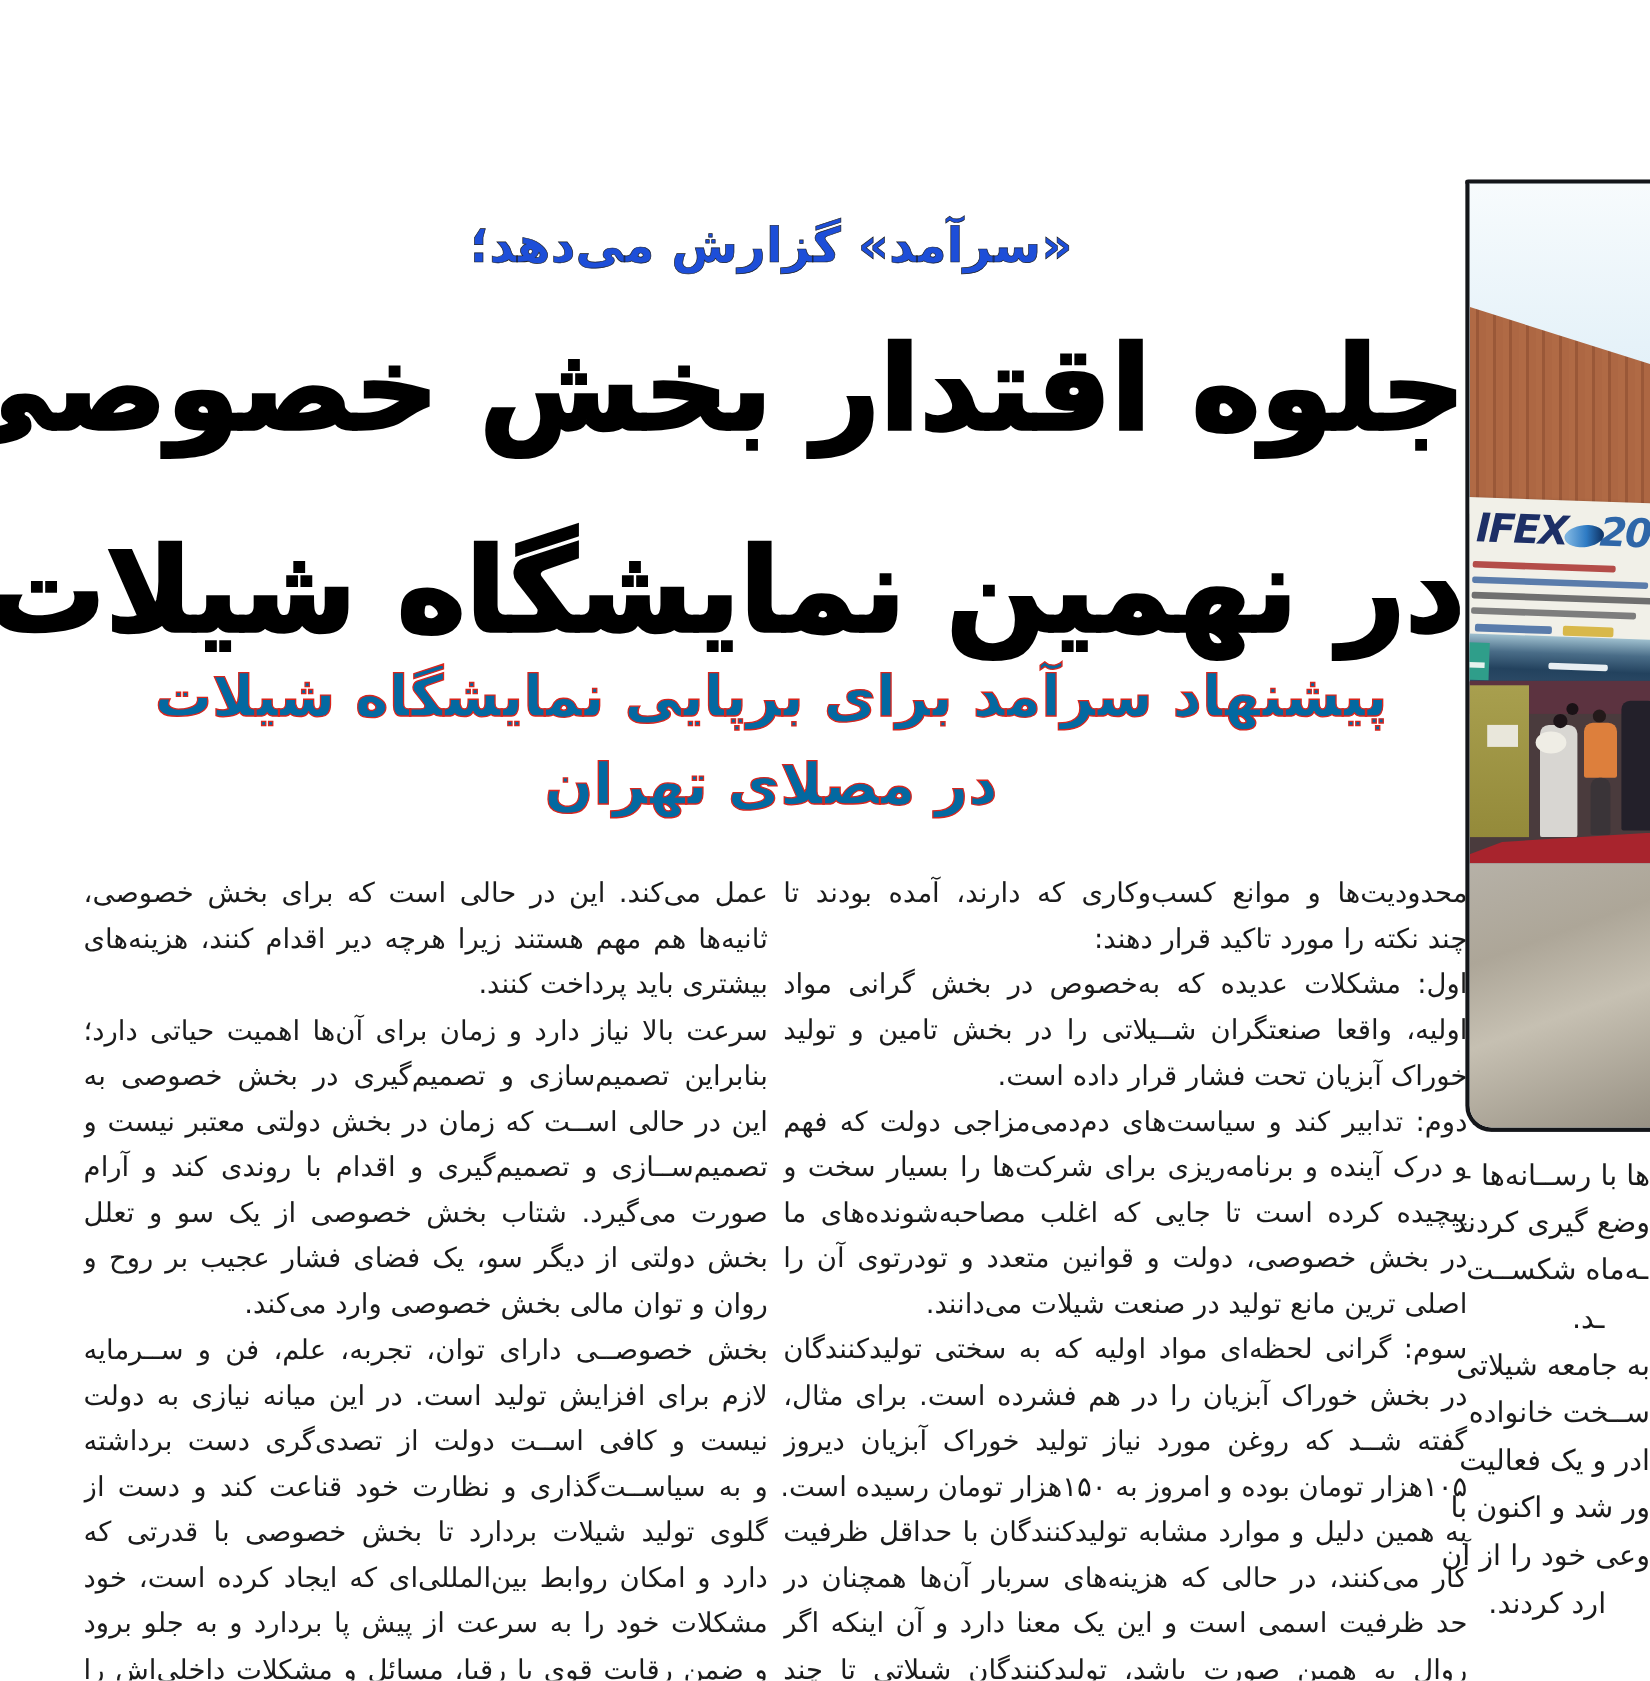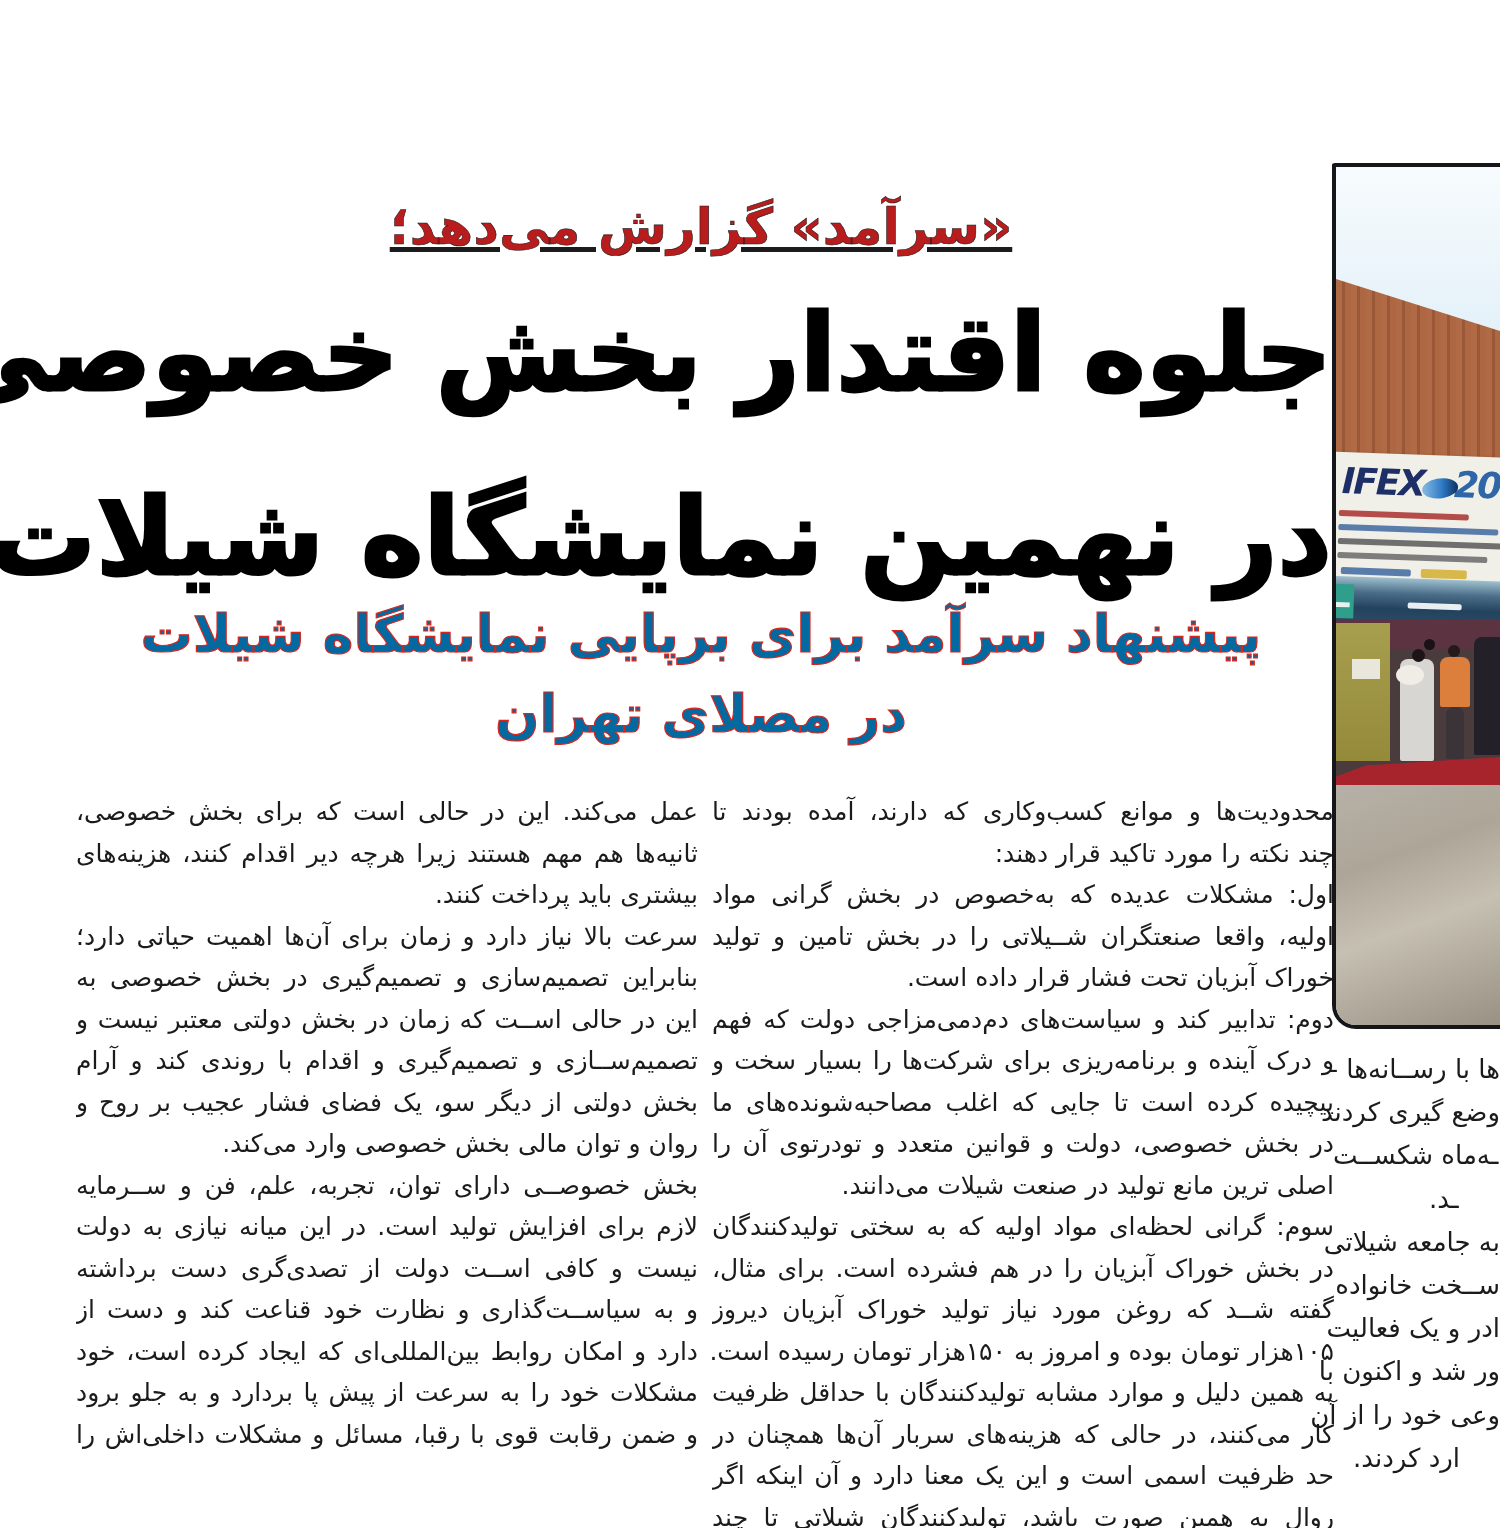--- a/index.html
+++ b/index.html
@@ -1,21 +1,21 @@
 <!DOCTYPE html>
 <html lang="fa"><head>
 <meta charset="utf-8">
 <style>
   html,body{margin:0;padding:0;background:#ffffff;}
   #page{position:relative;width:1500px;height:1528px;background:#ffffff;overflow:hidden;
         font-family:"DejaVu Sans",sans-serif;}
   
   .head-wrap{position:absolute;left:70px;top:0;width:1262px;text-align:center;direction:rtl;}
-  .kicker{position:absolute;left:0;top:198px;width:100%;font-size:50px;font-weight:bold;color:#b91c1c;
-          -webkit-text-stroke:0.6px #1c1c1c;white-space:nowrap;text-decoration:underline;}
+  .kicker{position:absolute;left:0;top:198px;width:100%;font-size:44px;font-weight:bold;color:#1d4ed8;
+          -webkit-text-stroke:0.6px #1c1c1c;white-space:nowrap;}
   .headline{position:absolute;left:0;top:262px;width:100%;font-size:106px;line-height:184px;
             font-weight:bold;color:#000;-webkit-text-stroke:3px #000;white-space:nowrap;}
   .subhead{position:absolute;left:0;top:594px;width:100%;font-size:52px;line-height:80px;
            font-weight:bold;color:#0369a1;-webkit-text-stroke:1.2px #d9251d;white-space:nowrap;}
   
   .col{position:absolute;top:791px;width:622px;height:737px;direction:rtl;color:#1b1b1b;
        font-size:25px;overflow:hidden;}
   .col-left{left:76px;}
   .col-mid{left:712px;}
   .bodyline{height:41.5px;line-height:41.5px;text-align:justify;text-align-last:justify;white-space:nowrap;}
@@ -73,26 +73,28 @@
   </div>
 
   <div class="col col-left">
       <div class="bodyline">عمل می‌کند. این در حالی است که برای بخش خصوصی،</div>
       <div class="bodyline">ثانیه‌ها هم مهم هستند زیرا هرچه دیر اقدام کنند، هزینه‌های</div>
       <div class="bodyline end">بیشتری باید پرداخت کنند.</div>
       <div class="bodyline">سرعت بالا نیاز دارد و زمان برای آن‌ها اهمیت حیاتی دارد؛</div>
       <div class="bodyline">بنابراین تصمیم‌سازی و تصمیم‌گیری در بخش خصوصی به</div>
       <div class="bodyline">این در حالی اســت که زمان در بخش دولتی معتبر نیست و</div>
       <div class="bodyline">تصمیم‌ســازی و تصمیم‌گیری و اقدام با روندی کند و آرام</div>
+      <div class="bodyline">صورت می‌گیرد. شتاب بخش خصوصی از یک سو و تعلل</div>
       <div class="bodyline">بخش دولتی از دیگر سو، یک فضای فشار عجیب بر روح و</div>
       <div class="bodyline end">روان و توان مالی بخش خصوصی وارد می‌کند.</div>
       <div class="bodyline">بخش خصوصــی دارای توان، تجربه، علم، فن و ســرمایه</div>
       <div class="bodyline">لازم برای افزایش تولید است. در این میانه نیازی به دولت</div>
       <div class="bodyline">نیست و کافی اســت دولت از تصدی‌گری دست برداشته</div>
       <div class="bodyline">و به سیاســت‌گذاری و نظارت خود قناعت کند و دست از</div>
+      <div class="bodyline">گلوی تولید شیلات بردارد تا بخش خصوصی با قدرتی که</div>
       <div class="bodyline">دارد و امکان روابط بین‌المللی‌ای که ایجاد کرده است، خود</div>
       <div class="bodyline">مشکلات خود را به سرعت از پیش پا بردارد و به جلو برود</div>
       <div class="bodyline">و ضمن رقابت قوی با رقبا، مسائل و مشکلات داخلی‌اش را</div>
     </div>
 
   <div class="col col-mid">
       <div class="bodyline">محدودیت‌ها و موانع کسب‌وکاری که دارند، آمده بودند تا</div>
       <div class="bodyline end">چند نکته را مورد تاکید قرار دهند:</div>
       <div class="bodyline">اول: مشکلات عدیده که به‌خصوص در بخش گرانی مواد</div>
       <div class="bodyline">اولیه، واقعا صنعتگران شــیلاتی را در بخش تامین و تولید</div>

